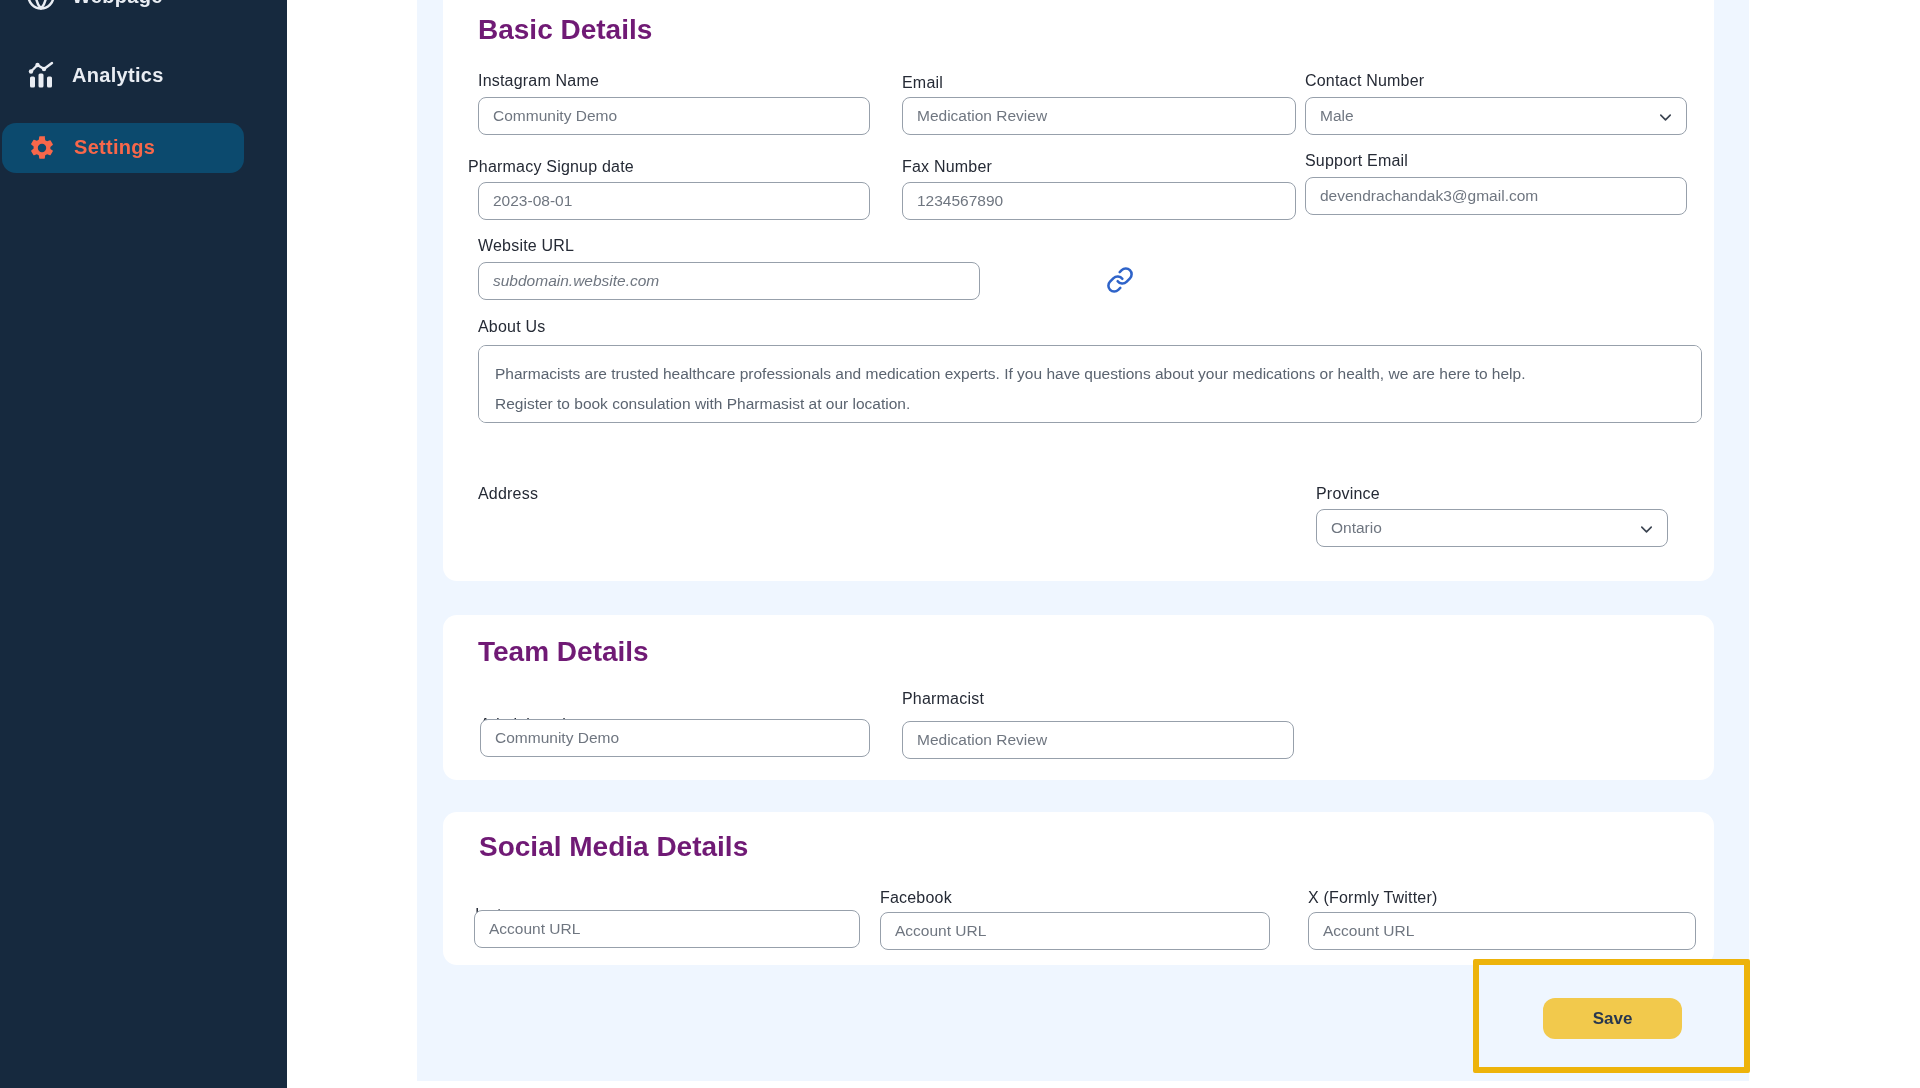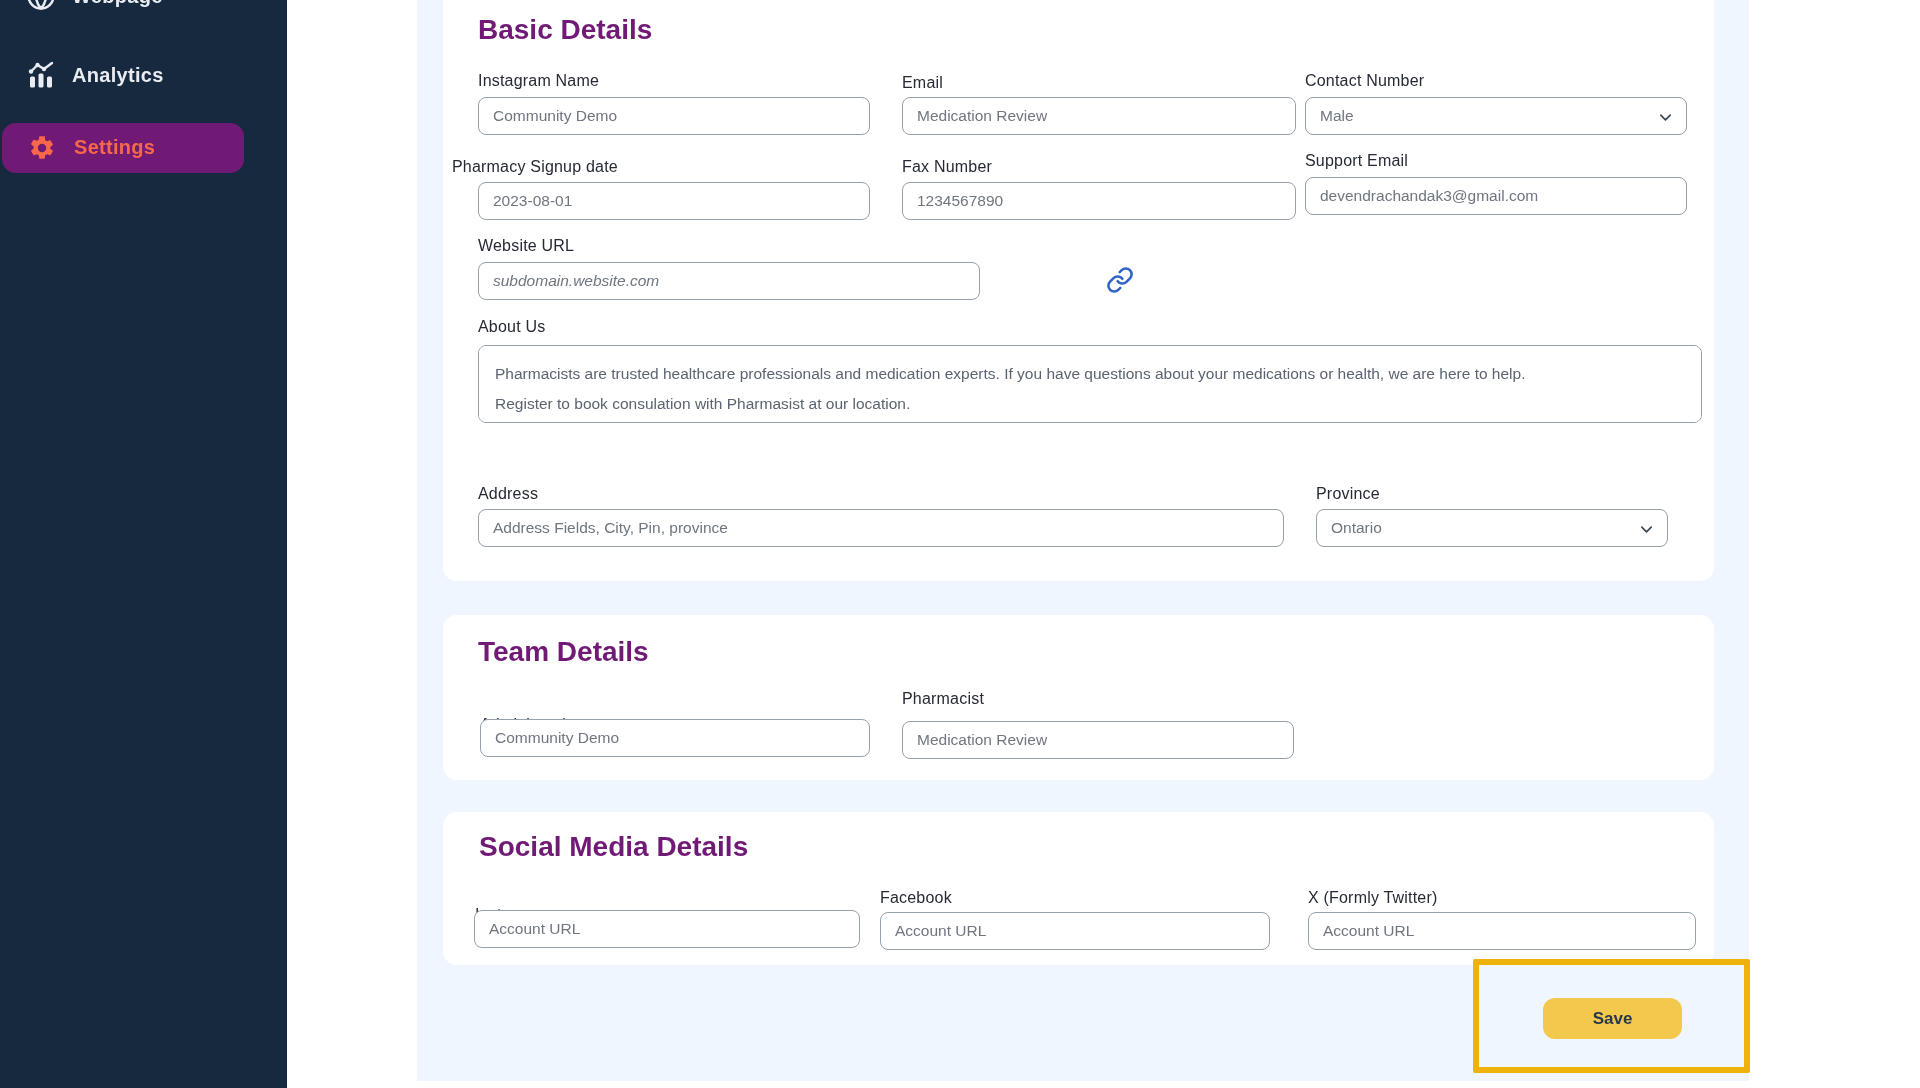--- a/index.html
+++ b/index.html
@@ -12,21 +12,21 @@
              background:#16293E; overflow:hidden; }
   .side-item { position:absolute; left:0; width:287px; height:56px;
                display:flex; align-items:center; cursor:pointer; }
   .side-item .ic { position:absolute; left:25px; width:32px; height:32px;
                    display:flex; align-items:center; justify-content:center; }
   .side-item .lbl { position:absolute; left:72px; font-size:20px; font-weight:600;
                     color:#E9EDF3; letter-spacing:0.3px; }
   .side-item.webpage { top:-32px; }
   .side-item.analytics { top:47px; }
   .side-pill { position:absolute; left:2px; top:123px; width:242px; height:50px;
-               background:#701a75; border-radius:14px; cursor:pointer; }
+               background:#0c4a6e; border-radius:14px; cursor:pointer; }
   .side-pill .ic { position:absolute; left:26px; top:11px; width:28px; height:28px; }
   .side-pill .lbl { position:absolute; left:72px; top:13px; font-size:20px;
                     font-weight:700; color:#F8674A; letter-spacing:0.3px; }
 
   
   .main-panel { position:absolute; left:417px; top:0; width:1332px; height:1081px;
                 background:#EFF6FF; }
   .card { position:absolute; left:443px; width:1271px; background:#ffffff;
           border-radius:14px; }
   .card.basic  { top:-20px; height:601px; }
@@ -50,21 +50,21 @@
   .selbox .chev { position:absolute; right:12px; top:11px; }
   .tarea { position:absolute; border:1px solid #97A0AB; border-radius:8px;
            background:#ffffff; padding:13px 16px; font-size:15.5px; color:#5B6470;
            line-height:30px; font-family:"Liberation Sans", sans-serif;
            resize:none; outline:none; }
 
   
   .f-pharmacy-l { left:478px; top:72px; }   .f-pharmacy-i { left:478px; top:97px;  width:392px; }
   .f-email-l    { left:902px; top:74px; }   .f-email-i    { left:902px; top:97px;  width:394px; }
   .f-contact-l  { left:1305px; top:72px; }  .f-contact-i  { left:1305px; top:97px; width:382px; }
-  .f-signup-l   { left:452px; top:158px; }  .f-signup-i   { left:478px; top:182px; width:392px; }
+  .f-signup-l   { left:468px; top:158px; }  .f-signup-i   { left:478px; top:182px; width:392px; }
   .f-fax-l      { left:902px; top:158px; }  .f-fax-i      { left:902px; top:182px; width:394px; }
   .f-support-l  { left:1305px; top:152px; } .f-support-i  { left:1305px; top:177px; width:382px; }
   .f-website-l  { left:478px; top:237px; }  .f-website-i  { left:478px; top:262px; width:502px;font-style:italic; }
   .link-ic { position:absolute; left:1106px; top:266px; width:28px; height:28px; }
   .f-about-l    { left:478px; top:318px; }
   .f-about-i    { left:478px; top:345px; width:1224px; height:78px; }
   .f-address-l  { left:478px; top:485px; }  .f-address-i  { left:478px; top:509px; width:806px; }
   .f-province-l { left:1316px; top:485px; } .f-province-i { left:1316px; top:509px; width:352px; }
 
   
@@ -163,21 +163,20 @@
       <path d="M10 13a5 5 0 0 0 7.54.54l3-3a5 5 0 0 0-7.07-7.07l-1.72 1.71"></path>
       <path d="M14 11a5 5 0 0 0-7.54-.54l-3 3a5 5 0 0 0 7.07 7.07l1.71-1.71"></path>
     </svg>
   </span>
 
   <div class="flabel f-about-l">About Us</div>
   <textarea class="tarea f-about-i" style="">Pharmacists are trusted healthcare professionals and medication experts. If you have questions about your medications or health, we are here to help.
 Register to book consulation with Pharmasist at our location.</textarea>
 
   <div class="flabel f-address-l">Address</div>
-  <input class="tbox f-address-i" placeholder="Address Fields, City, Pin, province" style="">
 
   <div class="flabel f-province-l">Province</div>
   <div class="selbox f-province-i">
     <span>Ontario</span>
     <span class="chev">
       <svg width="17" height="17" viewBox="0 0 18 18" fill="none" stroke="#3A4350" stroke-width="1.7" stroke-linecap="round" stroke-linejoin="round">
           <polyline points="4,6.5 9,11.5 14,6.5"></polyline>
         </svg>
     </span>
   </div>

